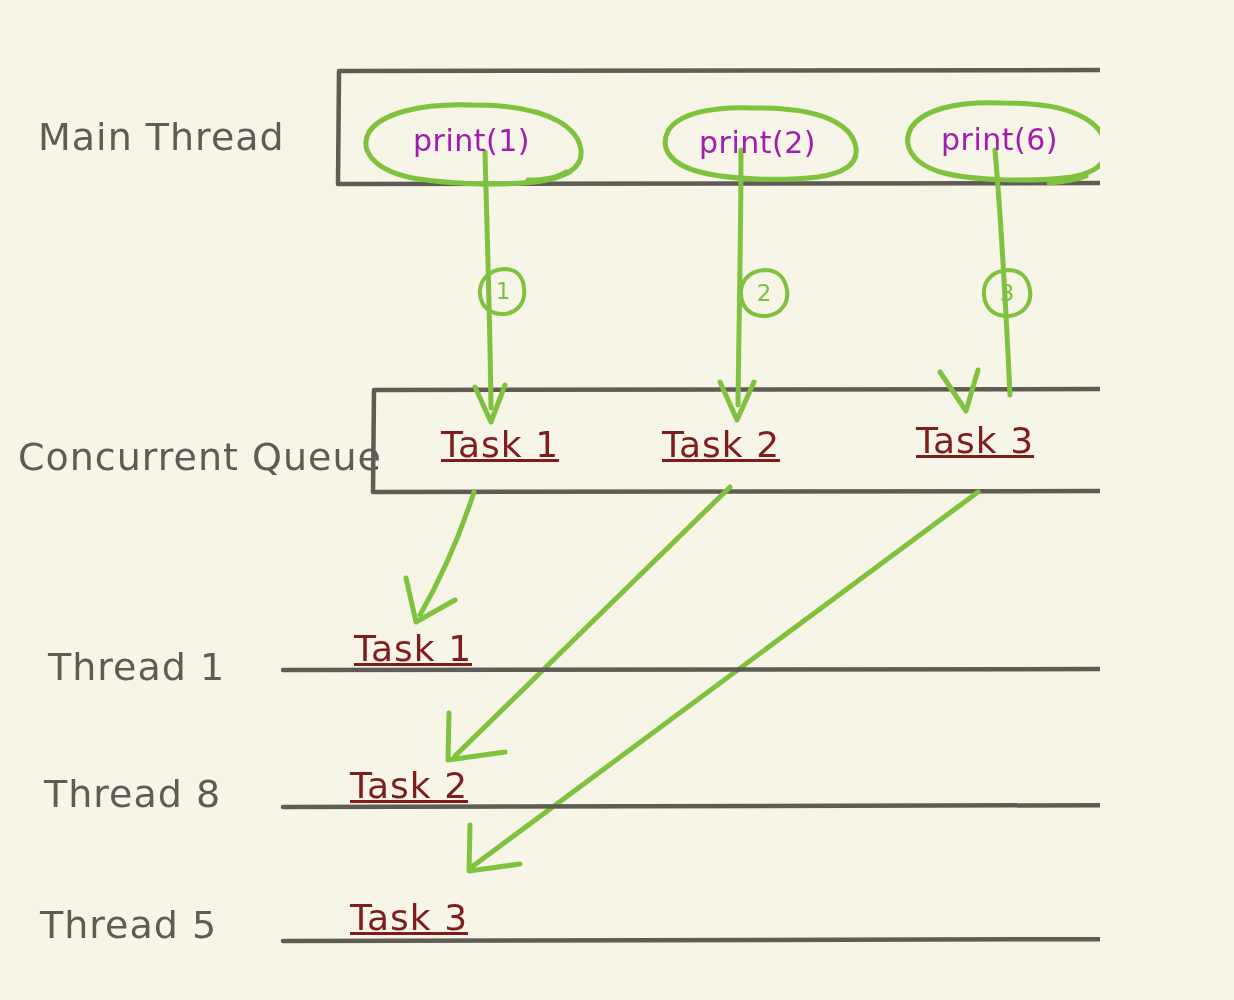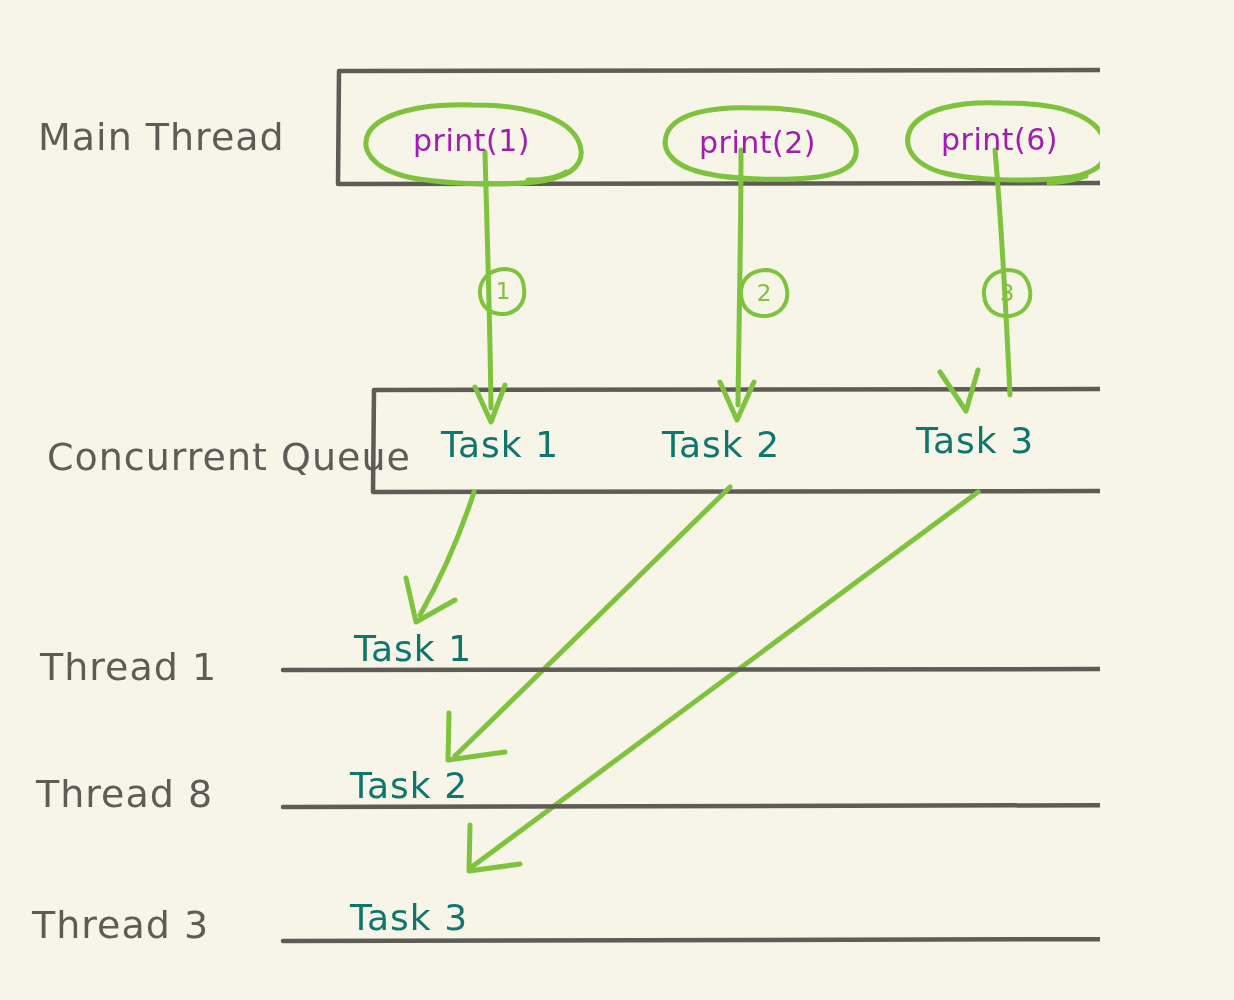--- a/index.html
+++ b/index.html
@@ -26,26 +26,27 @@
   .ink-label {
     position: absolute;
     color: #5f5c56;
     white-space: nowrap;
     font-family: "DejaVu Sans", sans-serif;
     font-weight: 400;
     letter-spacing: 1px;
   }
   .green-label {
     position: absolute;
-    color: #0f766e;
+    color: #7f1d1d;
     white-space: nowrap;
     font-family: "DejaVu Sans", sans-serif;
     letter-spacing: 1px;
+    text-decoration: underline;
   }
-  .lane-label { font-size: 38px; }
+  .lane-label { font-size: 38px; margin-left: 8px; }
   .stage-label { font-size: 38px; }
   .bubble-text {
     position: absolute;
     color: #a21caf;
     white-space: nowrap;
     font-size: 30px;
     font-family: "DejaVu Sans", sans-serif;
     letter-spacing: 0.5px;
   }
   .task-text { font-size: 36px; }
@@ -141,21 +142,21 @@
     <g>
       <path d="M283,807 L1187,805" fill="none" stroke="#5f5c56" stroke-width="4.5" stroke-linecap="round"></path>
     </g>
     <g>
       <path d="M283,941 L1183,939" fill="none" stroke="#5f5c56" stroke-width="4.5" stroke-linecap="round"></path>
     </g>
   </svg>
 
   <div class="ink-label stage-label" style="left:38px; top:115px;">Main Thread</div>
 
-  <div class="ink-label stage-label" style="left:18px; top:435px;margin-left:29px;">Concurrent Queue</div>
+  <div class="ink-label stage-label" style="left:18px; top:435px;">Concurrent Queue</div>
 
   <div class="bubble-text" style="left:413px; top:123px;">print(1)</div>
 
   <div class="bubble-text" style="left:699px; top:125px;">print(2)</div>
 
   <div class="bubble-text" style="left:941px; top:122px;">print(6)</div>
 
   <div class="step-num" style="left:493px; top:278px; width:20px;">1</div>
 
   <div class="step-num" style="left:754px; top:280px; width:20px;">2</div>
@@ -165,21 +166,21 @@
   <div class="green-label task-text" style="left:441px; top:424px;">Task 1</div>
 
   <div class="green-label task-text" style="left:662px; top:424px;">Task 2</div>
 
   <div class="green-label task-text" style="left:916px; top:420px;">Task 3</div>
 
   <div class="ink-label lane-label" style="left:40px; top:645px;">Thread 1</div>
 
   <div class="ink-label lane-label" style="left:36px; top:772px;">Thread 8</div>
 
-  <div class="ink-label lane-label" style="left:32px; top:903px;">Thread 3</div>
+  <div class="ink-label lane-label" style="left:32px; top:903px;">Thread 5</div>
 
   <div class="green-label task-text" style="left:354px; top:628px;">Task 1</div>
 
   <div class="green-label task-text" style="left:350px; top:765px;">Task 2</div>
 
   <div class="green-label task-text" style="left:350px; top:897px;">Task 3</div>
 
 </div>
 
 </body></html>

